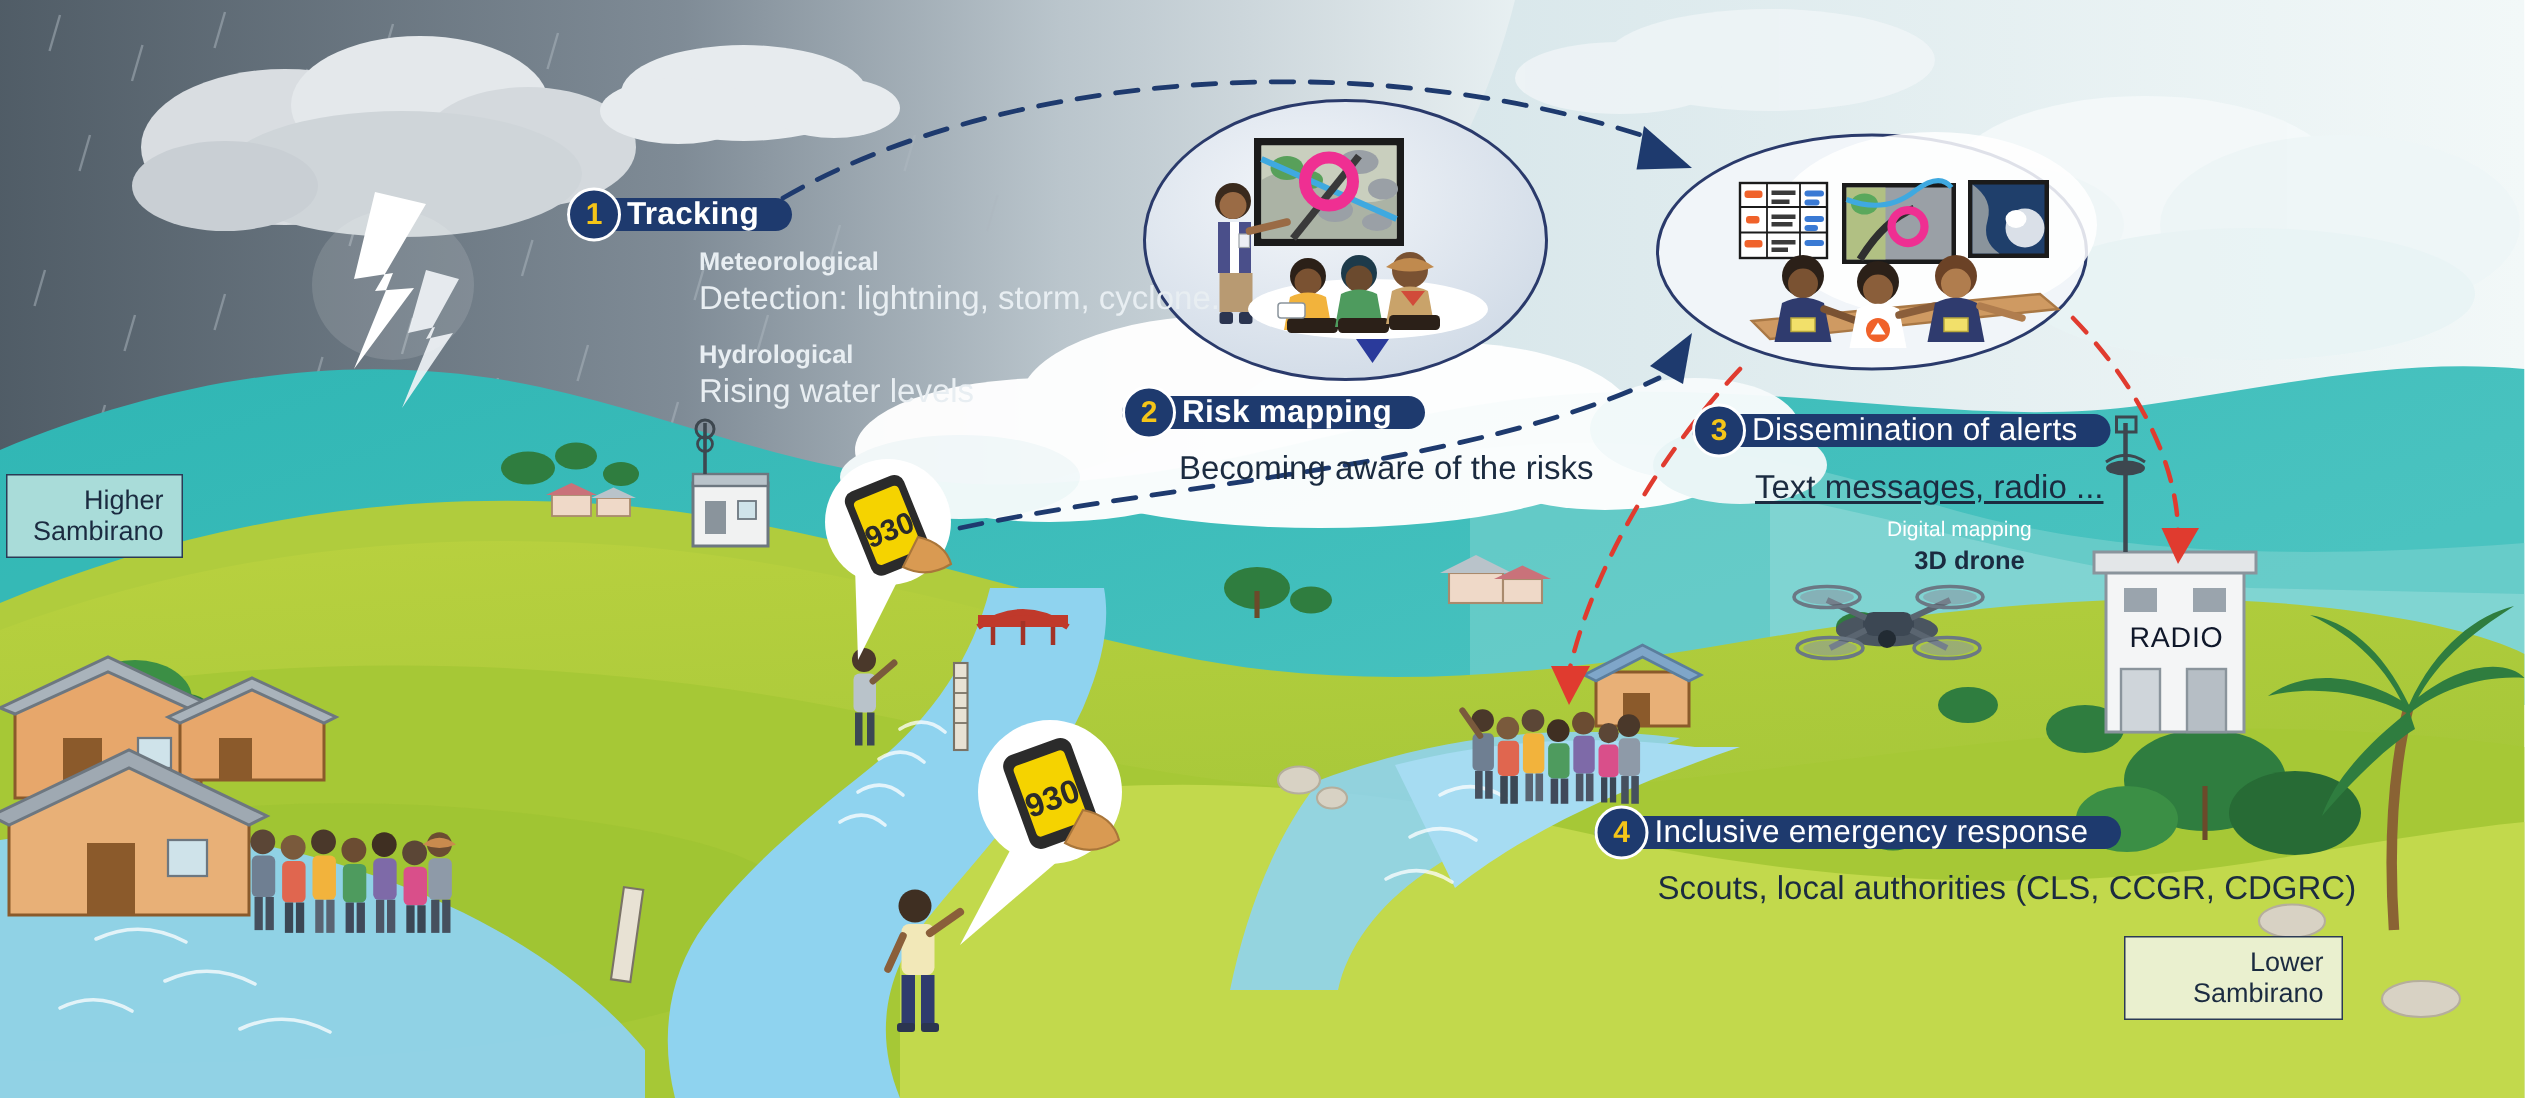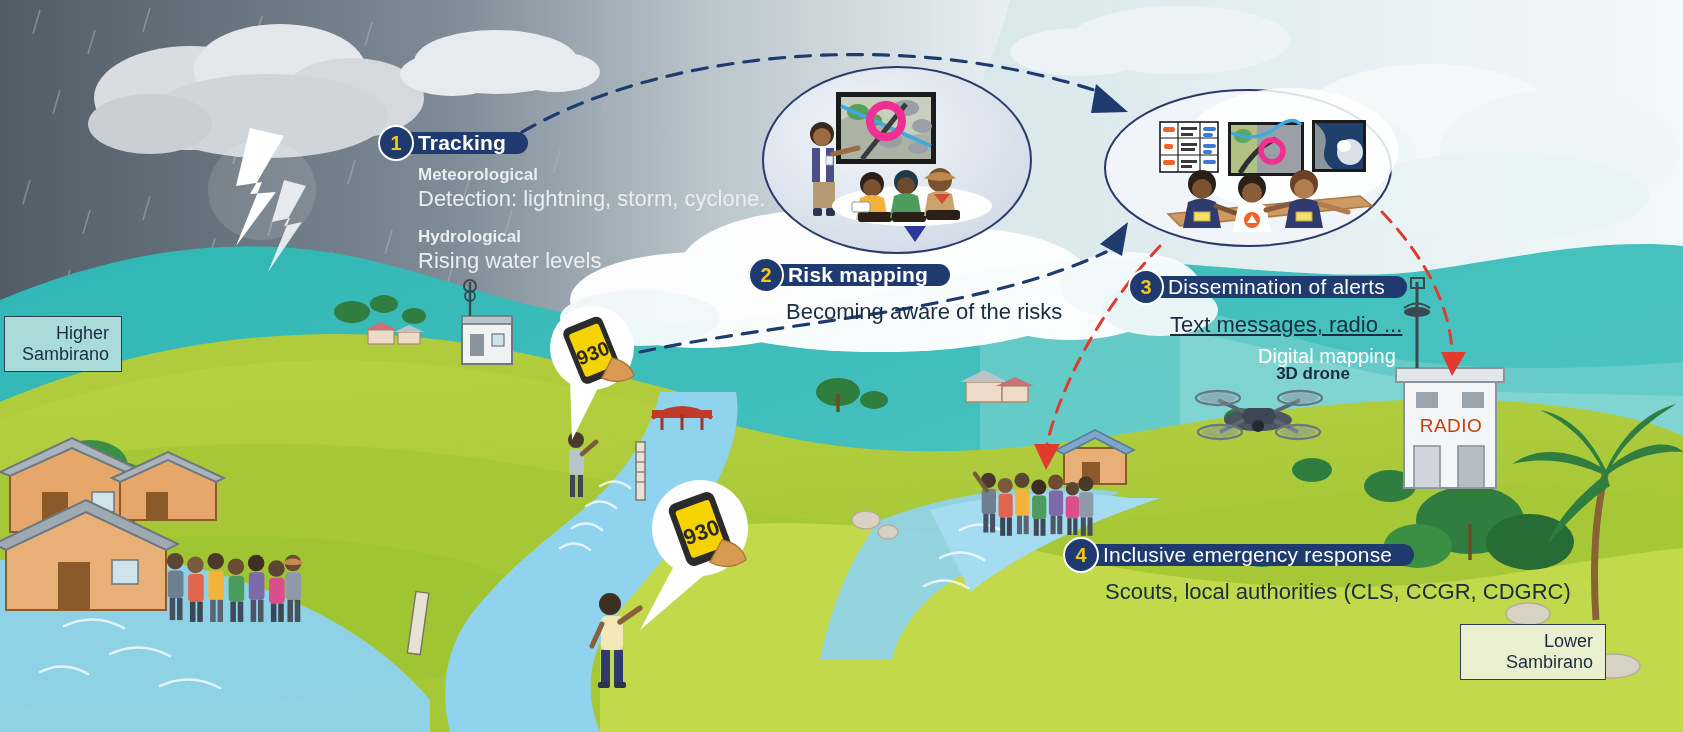--- a/index.html
+++ b/index.html
@@ -13,28 +13,28 @@
               padding:0 22px 0 40px;color:#fff;font-size:21px;font-weight:bold;letter-spacing:.2px;}
   .step .badge{position:absolute;left:0;top:-1px;width:36px;height:36px;border-radius:50%;
                background:#1e3a6e;border:2.5px solid #fff;box-sizing:border-box;
                display:flex;align-items:center;justify-content:center;
                color:#f5c518;font-size:20px;font-weight:bold;z-index:3;}
   .step.thin .pill{font-weight:normal;}
 
   .sub{position:absolute;font-size:22px;color:#1b2b40;line-height:1.32;}
   .sub.b{font-weight:bold;font-size:17px;}
   .sub.w{color:#ffffff;}
-  .sub.light{color:#e8eef2;}
+  .sub.light{color:#e8eef2;margin-left:48px;}
 
   .locbox{position:absolute;border:1.6px solid #2b3a55;padding:6px 12px;text-align:right;
           font-size:18px;color:#1b2b40;line-height:1.18;}
   #loc-higher{background:#a9dcd9;}
   #loc-lower{background:#eaf0cf;}
 
-  .radio-label{position:absolute;font-size:19px;color:#c2410c;letter-spacing:.5px;}
+  .radio-label{position:absolute;font-size:19px;color:#0f172a;letter-spacing:.5px;}
 </style>
 </head>
 <body>
 
 <div id="scene">
 
   <svg class="layer" viewBox="0 0 1683 732" preserveAspectRatio="none">
     <defs>
       <linearGradient id="skyStorm" x1="0" y1="0" x2="1" y2="0">
         <stop offset="0%" stop-color="#4c5862"></stop>
@@ -634,30 +634,30 @@
     <div class="pill">Risk mapping</div>
     <div class="badge">2</div>
   </div>
   <div class="sub" style="left:786px;top:297px;">Becoming aware of the risks</div>
 
   <div class="step thin" id="step3" style="left:1128px;top:270px;">
     <div class="pill">Dissemination of alerts</div>
     <div class="badge">3</div>
   </div>
   <div class="sub" style="left:1170px;top:310px;text-decoration:underline;">Text messages, radio ...</div>
-  <div class="sub w" style="left:1258px;top:343px;font-size:20px;">Digital mapping</div>
+  <div class="sub w" style="left:1258px;top:343px;font-size:14px;">Digital mapping</div>
   <div class="sub" style="left:1258px;top:363px;font-size:17px;width:110px;text-align:center;font-weight:bold;">3D drone</div>
 
   <div class="step thin" id="step4" style="left:1063px;top:538px;">
     <div class="pill">Inclusive emergency response</div>
     <div class="badge">4</div>
   </div>
   <div class="sub" style="left:1105px;top:577px;">Scouts, local authorities
 (CLS, CCGR, CDGRC)</div>
 
   <div class="locbox" id="loc-higher" style="left:4px;top:316px;width:92px;">Higher
 Sambirano</div>
-  <div class="locbox" id="loc-lower" style="left:1460px;top:624px;width:108px;padding-left:24px;">Lower
+  <div class="locbox" id="loc-lower" style="left:1416px;top:624px;width:108px;padding-left:24px;">Lower
 Sambirano</div>
 
   <div class="radio-label" style="left:1412px;top:415px;width:78px;text-align:center;">RADIO</div>
 
 </div>
 
 </body></html>

